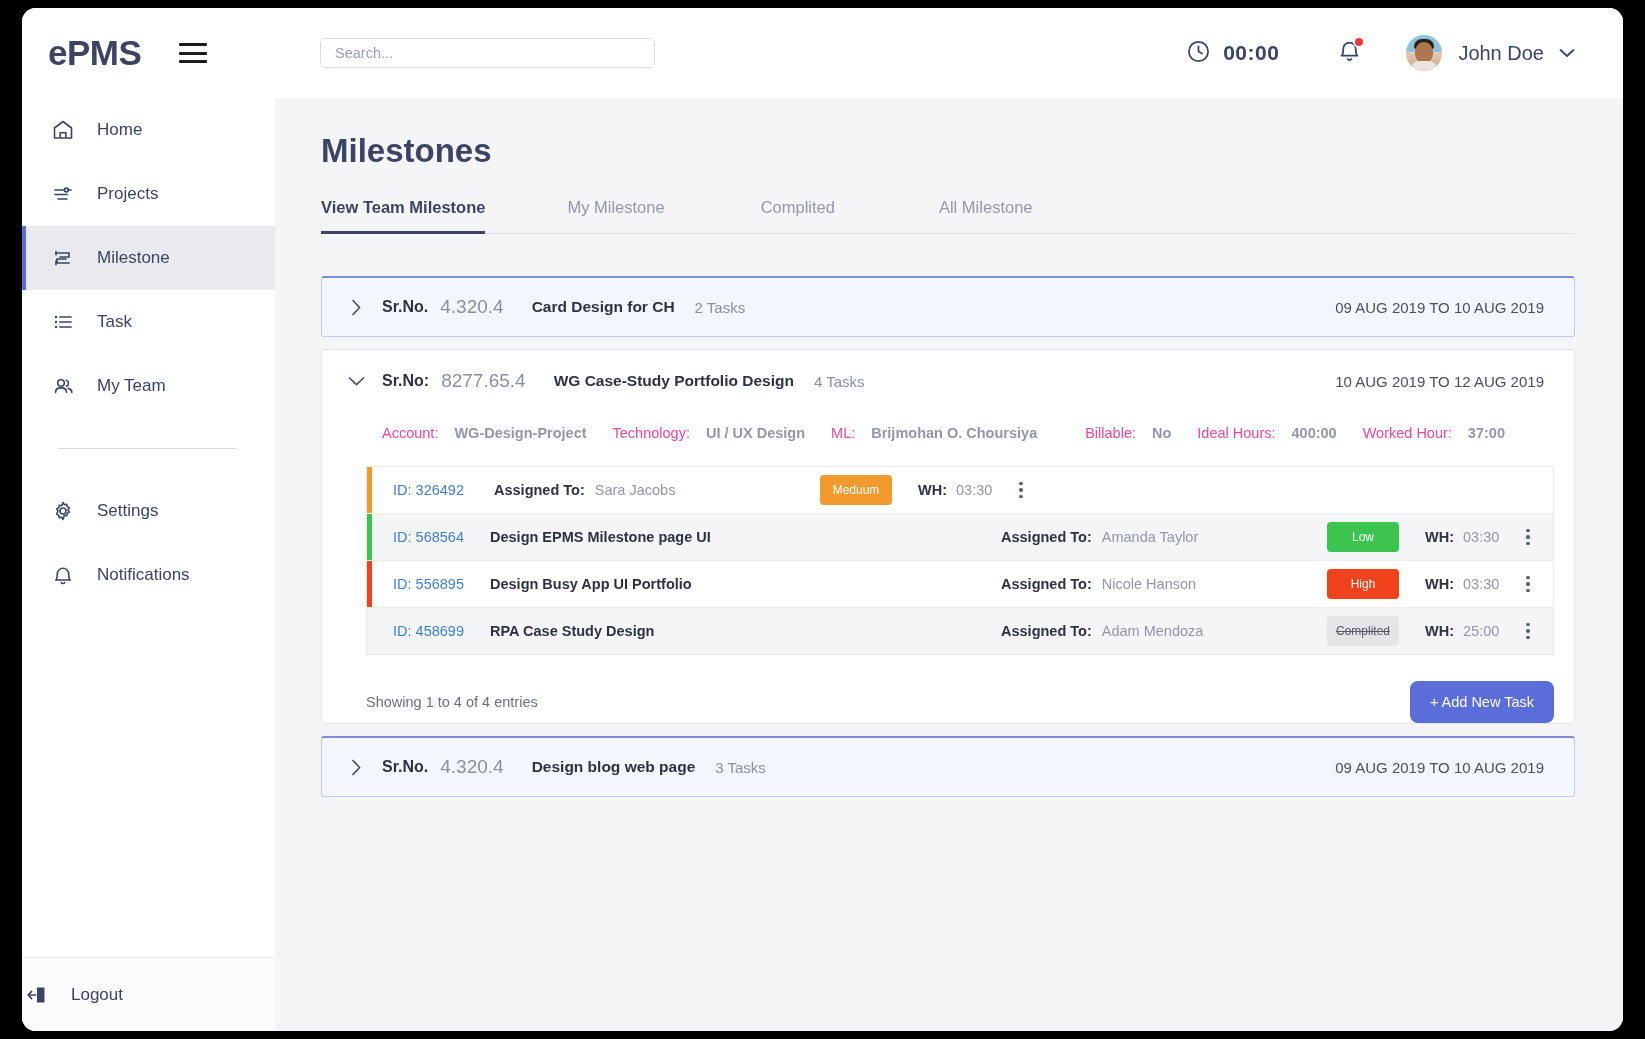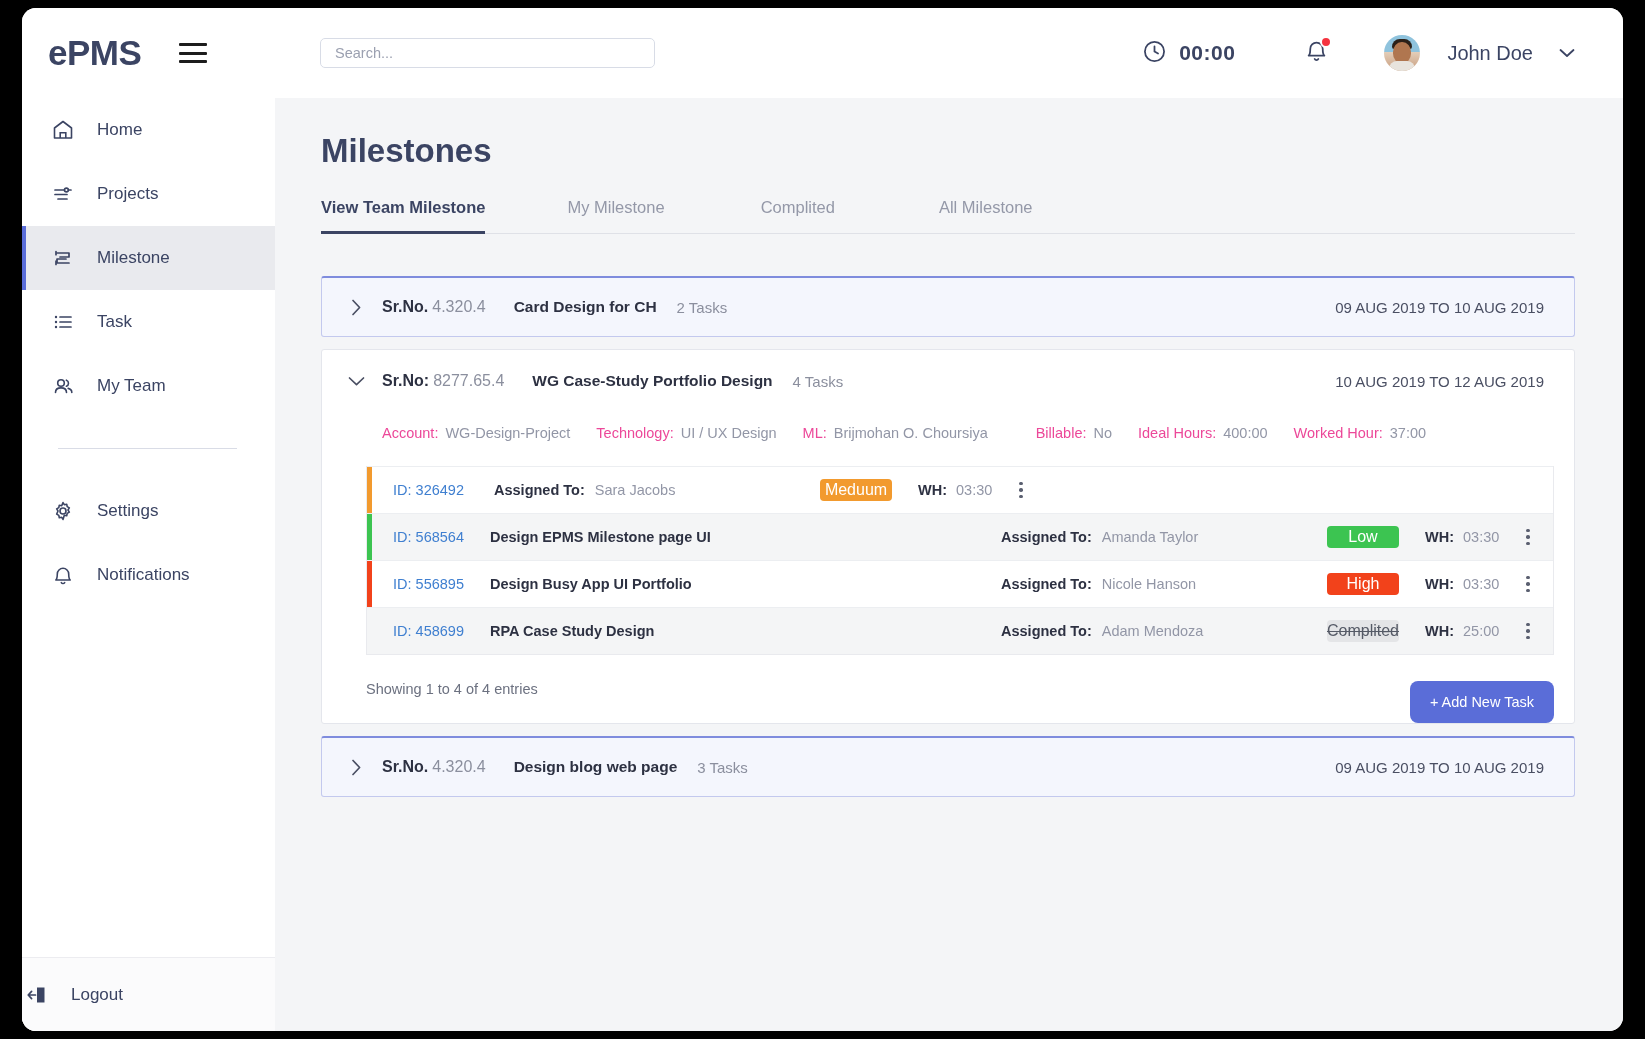--- a/index.html
+++ b/index.html
@@ -64,21 +64,21 @@
     outline: none;
     background: #fff;
   }
   .search-input::placeholder { color: #9ba0b0; }
 
   .top-right {
     margin-left: auto;
     display: flex;
     align-items: center;
     padding-right: 48px;
-    gap: 13px;
+    gap: 2px;
   }
   .timer { display: flex; align-items: center; gap: 12px; margin-right: 56px; }
   .timer-text { font-size: 21px; font-weight: bold; color: #3b4463; letter-spacing: 0.5px; }
   .bell-wrap { position: relative; margin-right: 42px; cursor: pointer; }
   .bell-dot {
     position: absolute; top: -2px; right: -3px;
     width: 12px; height: 12px; border-radius: 50%;
     background: #f5333f; border: 2px solid #fff;
   }
   .avatar {
@@ -191,36 +191,36 @@
     border-top: 2px solid #7f8cdd;
   }
   .ms-head {
     display: flex; align-items: center;
     height: 58px;
     padding: 0 30px 0 24px;
     cursor: pointer;
   }
   .chev { width: 20px; flex: 0 0 20px; display:flex; align-items:center; justify-content:center; margin-right: 16px; }
   .srno-label { font-size: 16px; font-weight: bold; color: #2d3142; }
-  .srno-val { font-size: 16px; color: #8b8f9e; margin-left: 4px; }
+  .srno-val { font-size: 19px; color: #8b8f9e; margin-left: 12px; }
   .ms-name { font-size: 15.5px; font-weight: bold; color: #2d3142; margin-left: 28px; }
   .ms-tasks { font-size: 15px; color: #8b8f9e; margin-left: 20px; }
   .ms-dates { margin-left: auto; font-size: 15px; color: #4a4f63; }
 
   
   .ms-card.expanded { background: #fff; }
   .ms-head-exp { display:flex; align-items:center; height: 62px; padding: 0 30px 0 24px; cursor: pointer; }
   .meta-row {
     display: flex; align-items: center;
     padding: 0 30px 0 60px;
     height: 42px;
     font-size: 14.5px;
   }
   .meta-k { font-weight: normal; color: #ec4899; }
-  .meta-v { color: #9296a6; margin-left: 7px; }
+  .meta-v { color: #9296a6; margin-left: 16px; font-weight: bold; }
   .meta-gap { width: 26px; }
 
   .task-table {
     margin: 12px 20px 0 44px;
     border: 1px solid #e9eaee;
     border-top: none;
   }
   .task-row {
     display: flex; align-items: center;
     height: 47px;
@@ -239,41 +239,41 @@
   .task-title { font-size: 14.5px; font-weight: bold; color: #2d3142; flex: 1; }
   .assigned {
     width: 330px; flex: 0 0 330px;
     font-size: 14.5px; text-align: left;
     padding-left: 4px;
   }
   .assigned .k { font-weight: bold; color: #2d3142; }
   .assigned .v { color: #9296a6; margin-left: 6px; }
   .badge {
     width: 72px; flex: 0 0 72px;
-    height: 22px; border-radius: 4px;
-    color: #fff; font-size: 16px;
+    height: 30px; border-radius: 4px;
+    color: #fff; font-size: 12px;
     display: flex; align-items: center; justify-content: center;
     margin-right: 26px;
   }
   .badge.done { background: #e4e5e7; color: #555a66; text-decoration: line-through; }
   .wh {
     width: 92px; flex: 0 0 92px;
     font-size: 14.5px;
   }
   .wh .k { font-weight: bold; color: #2d3142; }
   .wh .v { color: #9296a6; margin-left: 5px; }
   .kebab {
     width: 22px; flex: 0 0 22px;
     display: flex; flex-direction: column; align-items: center; gap: 3px;
     cursor: pointer;
   }
   .kebab i { width: 3.5px; height: 3.5px; border-radius: 50%; background: #5a5f70; display: block; }
 
   .table-footer {
-    display: flex; 
+    display: flex; align-items: center;
     margin: 26px 20px 0 44px;
     gap: 44px;
   }
   .showing { font-size: 14.5px; color: #6c7180; }
   .add-btn {
     margin-left: auto;
     background: #5a6dd8; color: #fff;
     border: none; border-radius: 8px;
     height: 42px; padding: 0 20px;
     font-size: 14.5px;

